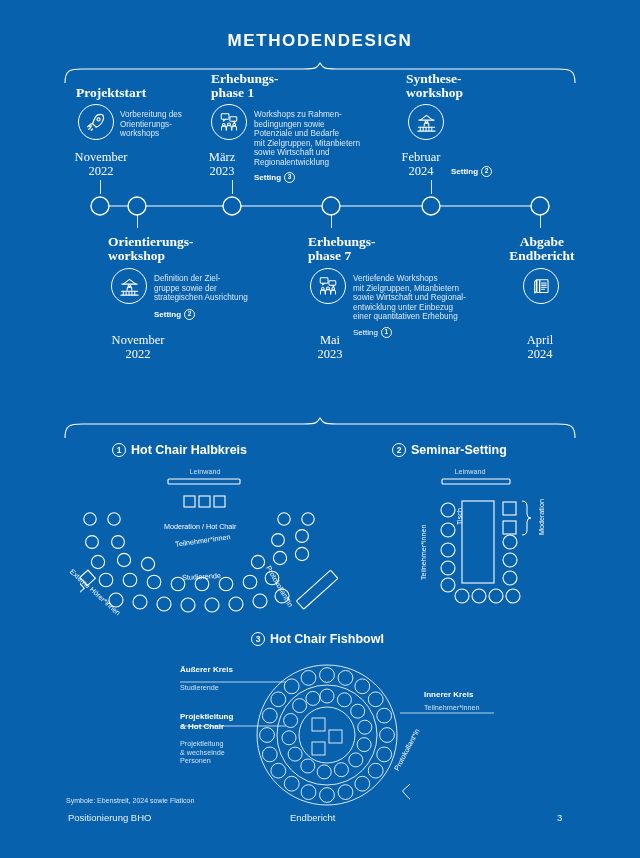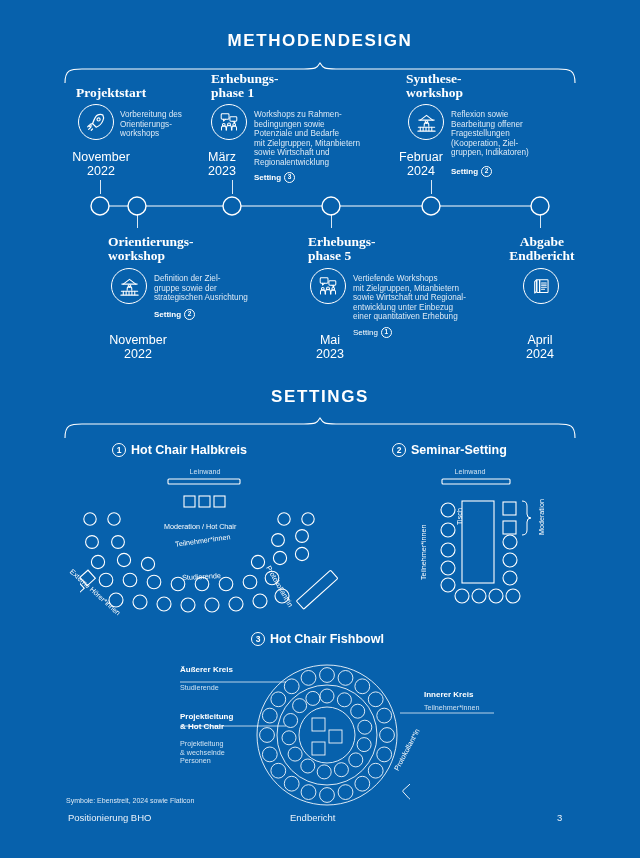--- a/index.html
+++ b/index.html
@@ -16,21 +16,21 @@
   
   .sec-title{
     width:100%;text-align:center;font-size:17px;font-weight:bold;
     letter-spacing:1.6px;color:#fff;
   }
   .milestone{
     font-family:"Liberation Serif",serif;font-size:13.5px;line-height:14px;
     color:#ffffff;font-weight:700;
   }
   .datelbl{
-    font-family:Liberation Sans, sans-serif;font-size:12.5px;line-height:13.5px;
+    font-family:Liberation Serif, serif;font-size:12.5px;line-height:13.5px;
     color:#ffffff;text-align:center;
   }
   .desc{
     font-size:8.2px;line-height:9.6px;color:#dce9f5;
   }
   .setting-tag{
     font-size:8px;font-weight:bold;color:#ffffff;margin-top:3px;
     display:flex;align-items:center;gap:3px;
   }
   .circnum{
@@ -130,25 +130,20 @@
     <svg width="23" height="23" viewBox="0 0 24 24" fill="none" stroke="#ffffff" stroke-width="1.1" stroke-linecap="round" stroke-linejoin="round">
       <path d="M4 9.5h16"></path>
         <path d="M5.5 9.5l6.5-5 6.5 5"></path>
       <circle cx="12" cy="11.6" r="1.4"></circle>
         <path d="M9.6 16v-1.6a2.4 2.4 0 0 1 4.8 0V16"></path>
       <path d="M3.5 17h17"></path>
       <path d="M5.5 17v3.5M8.5 17v3.5M11.5 17v3.5M14.5 17v3.5M17.5 17v3.5"></path>
       <path d="M3 21h18"></path>
     </svg>
   </div>
-  <div class="abs desc" style="left:451px;top:110px;width:104px;white-space:pre-line;">Reflexion sowie
-Bearbeitung offener
-Fragestellungen
-(Kooperation, Ziel-
-gruppen, Indikatoren)</div>
   <div class="abs setting-tag" style="left:451px;top:163px;">
     <span>Setting</span>
     <span class="circnum">2</span>
   </div>
   <div class="abs datelbl" style="left:388px;top:151px;width:66px;white-space:pre-line;"><span>Februar</span><br><span>2024</span></div>
   <div class="abs" style="left:431px;top:180px;width:1px;height:14px;background:#ffffff;opacity:.85;"></div>
 
   <svg class="abs" style="left:80px;top:192px;" width="480" height="30">
     <line x1="20" y1="14" x2="460" y2="14" stroke="#ffffff" stroke-width="1.2"></line>
     <circle cx="20" cy="14" r="9" fill="#0761ac" stroke="#ffffff" stroke-width="1.4"></circle>
@@ -180,21 +175,21 @@
 strategischen Ausrichtung</div>
   <div class="abs setting-tag" style="left:154px;top:306px;">
     <span>Setting</span>
     <span class="circnum">2</span>
   </div>
   <div class="abs datelbl" style="left:99px;top:334px;width:78px;white-space:pre-line;"><span>November</span><br><span>2022</span></div>
 
   <div class="abs" style="left:331px;top:214px;width:1px;height:14px;background:#ffffff;opacity:.85;"></div>
   <div class="abs" style="left:308px;top:235px;width:120px;">
     <div class="milestone">Erhebungs-</div>
-    <div class="milestone">phase 5</div>
+    <div class="milestone">phase 7</div>
   </div>
   <div class="abs icon-c" style="left:310px;top:268px;">
     <svg width="22" height="22" viewBox="0 0 24 24" fill="none" stroke="#ffffff" stroke-width="1.1" stroke-linecap="round" stroke-linejoin="round">
       <rect x="3.5" y="3" width="8.5" height="6" rx="1"></rect>
       <path d="M6 9v2l2.2-2"></path>
       <rect x="13" y="6.2" width="7.5" height="5" rx="1"></rect>
       <path d="M18.3 11.2v1.8l-2-1.8"></path>
       <circle cx="6.3" cy="15.2" r="1.5"></circle>
         <path d="M3.8 20.8v-2.2a2.5 2.5 0 0 1 5 0v2.2"></path>
       <circle cx="12" cy="14.6" r="1.6"></circle>
@@ -222,23 +217,20 @@
   <div class="abs icon-c" style="left:523px;top:268px;">
     <svg width="21" height="21" viewBox="0 0 24 24" fill="none" stroke="#ffffff" stroke-width="1.2" stroke-linecap="round" stroke-linejoin="round">
       <path d="M4.2 6.5l2-2.2v13.4l-2 1.8z"></path>
       <path d="M6.8 4.3h3v14.6h-3z"></path>
       <rect x="10" y="4.3" width="9.5" height="14.6" rx="0.8"></rect>
       <path d="M12 8h5.5M12 10.4h5.5M12 12.8h5.5M12 15.2h3.5"></path>
     </svg>
   </div>
   <div class="abs datelbl" style="left:505px;top:334px;width:70px;white-space:pre-line;"><span>April</span><br><span>2024</span></div>
 
-  <div class="abs" style="left:0;top:387px;width:640px;">
-    <div class="sec-title">SETTINGS</div>
-  </div>
   <svg class="abs" style="left:64px;top:417px;" width="512" height="22">
     <path d="M1,21 C1,8 6,7 18,7 L240,7 C252,7 253,6 256,1 C259,6 260,7 272,7 L494,7 C506,7 511,8 511,21" fill="none" stroke="#ffffff" stroke-width="1.1"></path>
   </svg>
 
   <div class="abs set-title" style="left:112px;top:443px;">
     <span class="circnum">1</span>
     <span>Hot Chair Halbkreis</span>
   </div>
 
   <div class="abs tiny" style="left:160px;top:467px;width:90px;text-align:center;">Leinwand</div>

